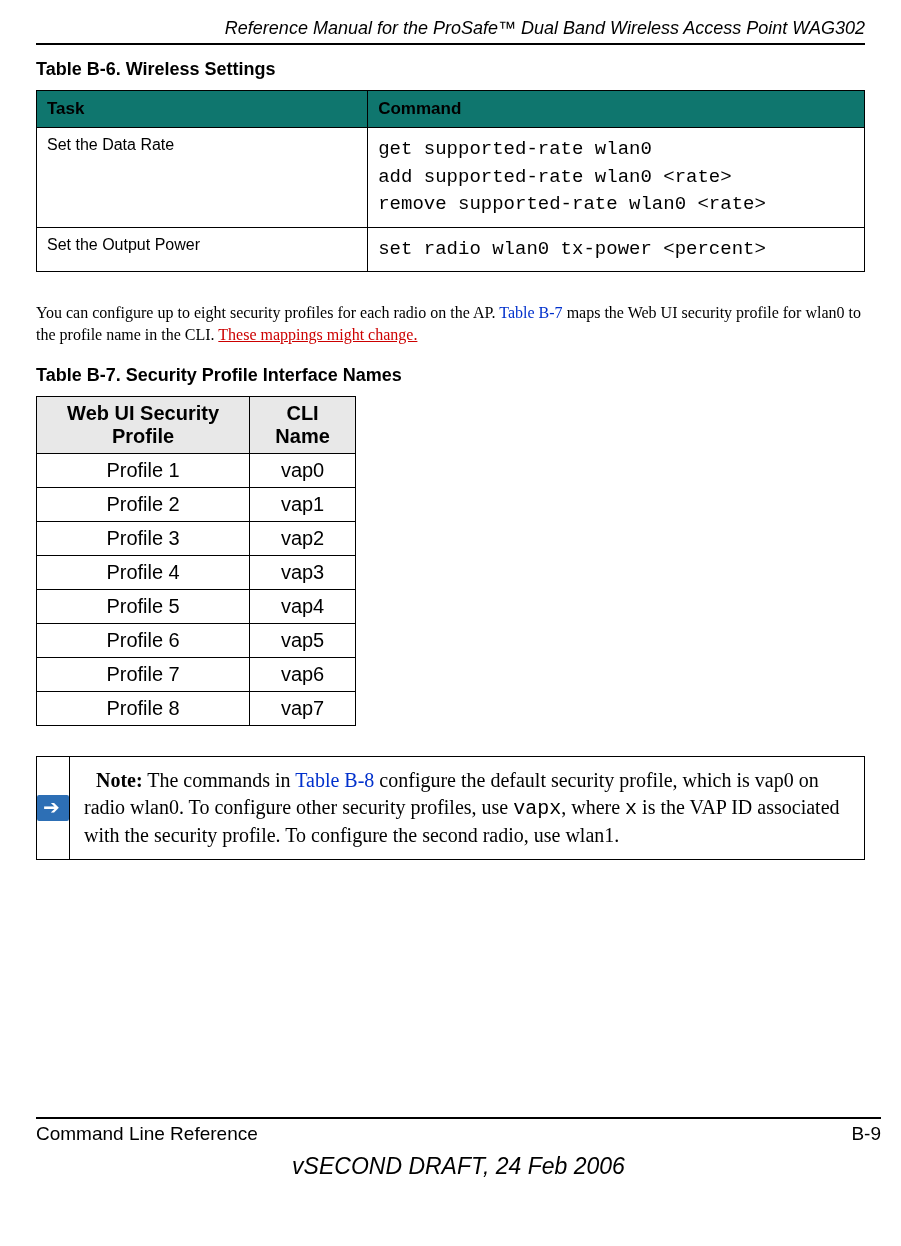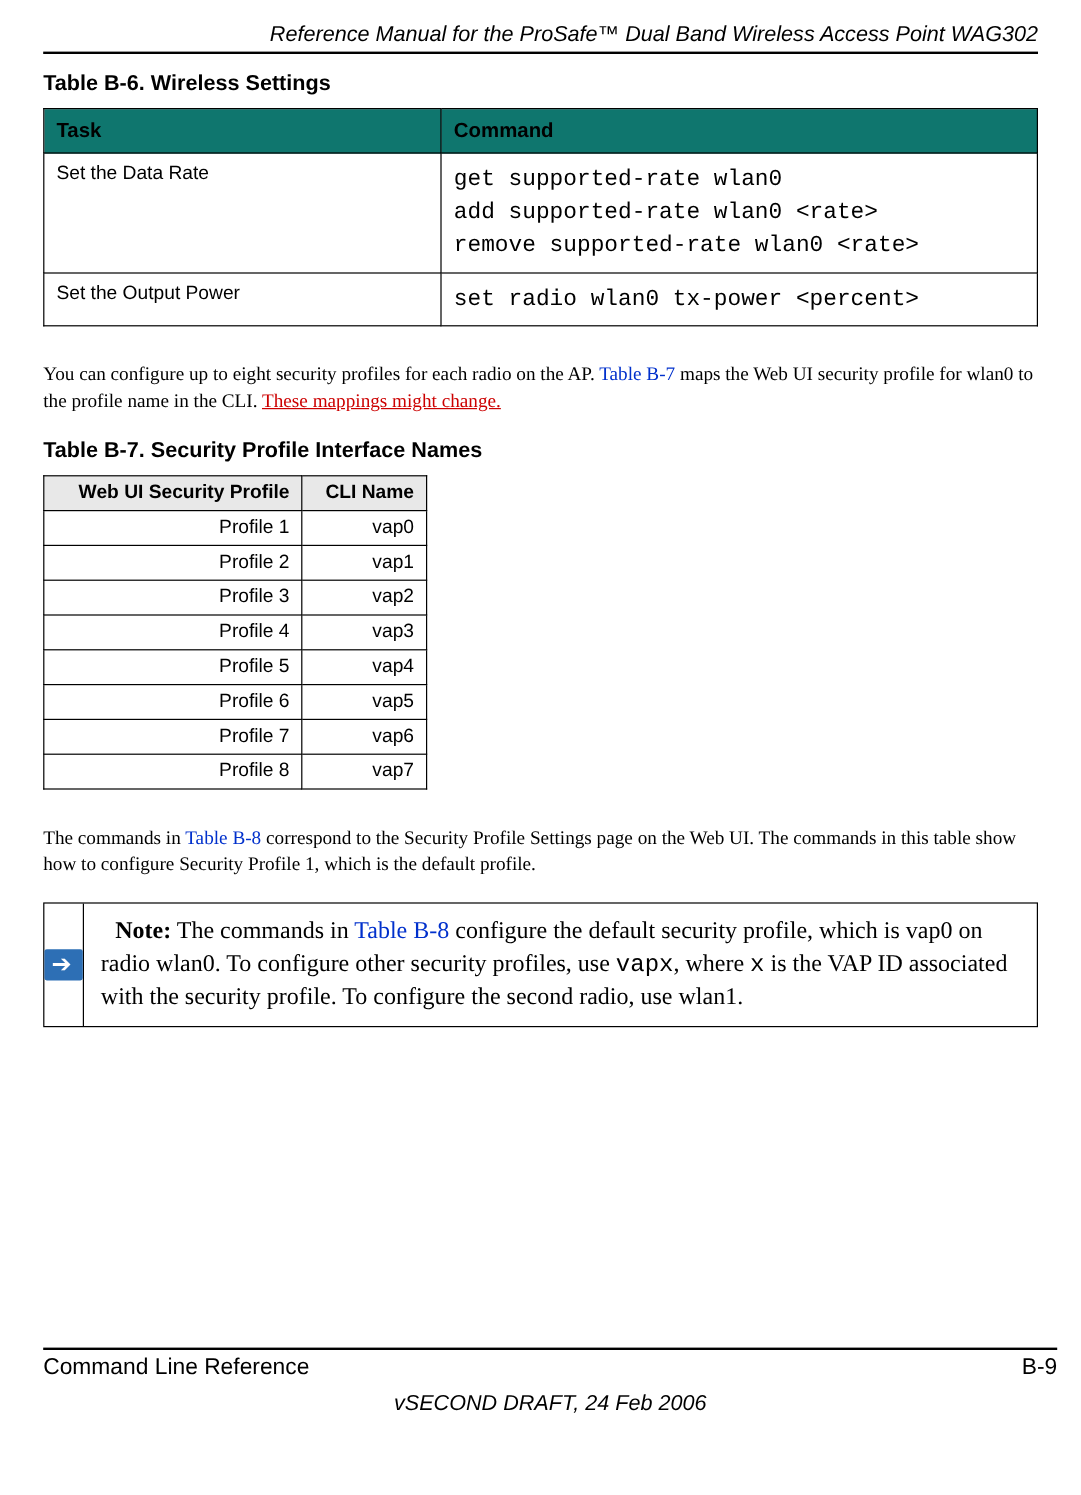--- a/index.html
+++ b/index.html
@@ -75,23 +75,23 @@
   }
   .revmark {
     color: #cc0000;
     text-decoration: underline;
   }
   .tbl7 {
     width: 320px;
   }
   .tbl7 th, .tbl7 td {
     border: 1.5px solid #000;
-    text-align: right;
+    text-align: center;
     padding: 5px 10px;
-    font-size: 16px;
+    font-size: 20px;
   }
   .tbl7 th {
     background: #e8e8e8;
     font-weight: bold;
   }
   .note-box {
     border: 1.5px solid #000;
     display: flex;
     margin: 6px 0 0 0;
   }
@@ -120,21 +120,21 @@
     border-top: 2px solid #000;
     padding-top: 4px;
     display: flex;
     justify-content: space-between;
     font-size: 19px;
     font-family: Arial, Helvetica, sans-serif;
   }
   .footer-draft {
     text-align: center;
     font-style: italic;
-    font-size: 18px;
+    font-size: 23px;
     margin-top: 8px;
   }
   .arrow-icon {
     width: 32px;
     height: 26px;
     background: #2d6fb5;
     position: relative;
     border-radius: 2px;
   }
   .arrow-icon::after {
@@ -217,23 +217,20 @@
           <td>Profile 7</td>
           <td>vap6</td>
         </tr>
       <tr>
           <td>Profile 8</td>
           <td>vap7</td>
         </tr>
     </tbody>
   </table>
 
-  <p class="body">
-    <span>The commands in </span><span class="link">Table B-8</span><span> correspond to the Security Profile Settings page on the Web UI. The commands in this table show how to configure Security Profile 1, which is the default profile.</span>
-  </p>
 
   <div class="note-box">
     <div class="note-icon-cell">
       <div class="arrow-icon"></div>
     </div>
     <div class="note-text-cell">
       <span class="note-label">Note:</span><span> The commands in </span><span class="link">Table B-8</span><span> configure the default security profile, which is vap0 on radio wlan0. To configure other security profiles, use </span><span class="mono-inline">vapx</span><span>, where </span><span class="mono-inline">x</span><span> is the VAP ID associated with the security profile. To configure the second radio, use wlan1.</span>
     </div>
   </div>
 

